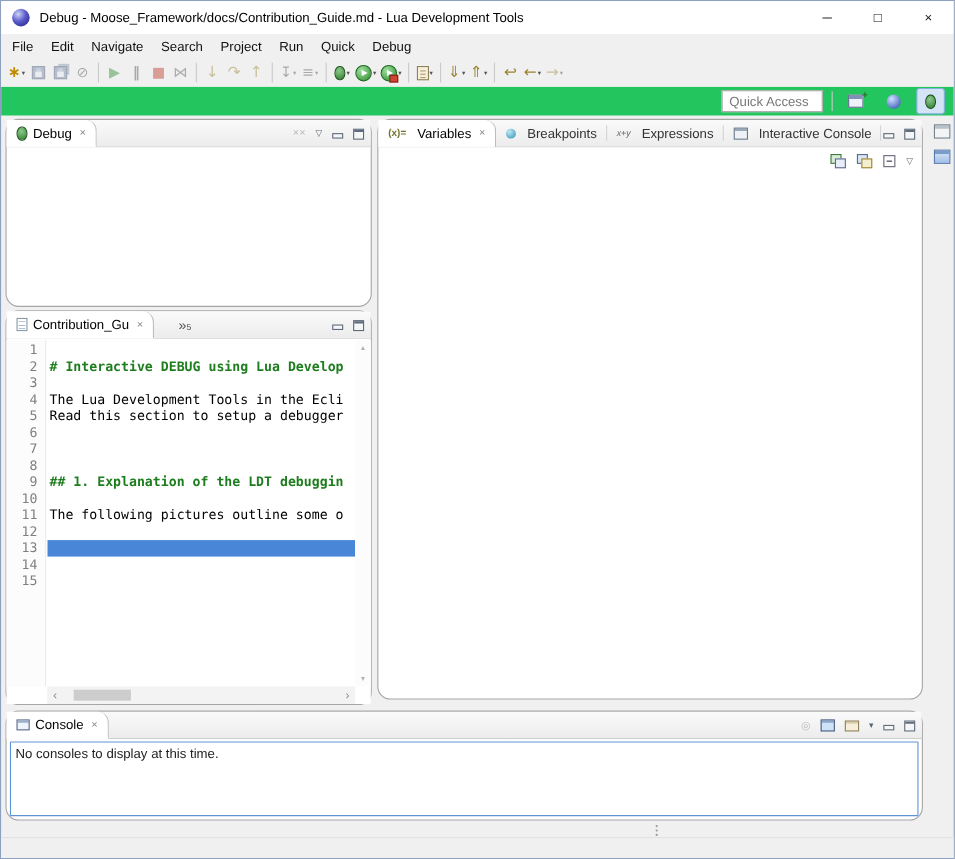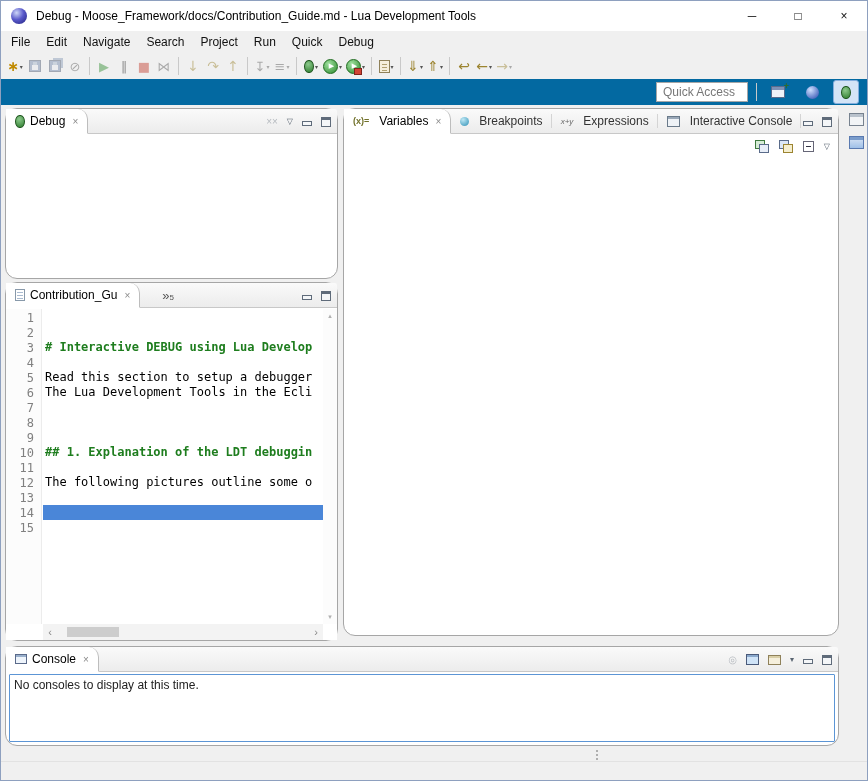--- a/index.html
+++ b/index.html
@@ -10,21 +10,21 @@
   .app-icon{width:16px;height:16px;margin:0 9px 0 10px;border-radius:50%;
     background:radial-gradient(circle at 35% 30%,#cdd6f7 0%,#5a5acb 45%,#1d1d7a 100%);flex:0 0 auto}
   .title-text{color:#000}
   .win-controls{margin-left:auto;display:flex;height:100%}
   .win-btn{width:46px;height:100%;display:flex;align-items:center;justify-content:center;font-size:12px;color:#111}
   
   .menubar{height:22px;display:flex;align-items:center;padding-left:2px;background:#f0f0f0}
   .menu-item{padding:3px 8px;color:#111}
   
   .tbrow1{height:26px;display:flex;align-items:center;padding-left:4px;background:#f0f0f0}
-  .tbrow2{height:26px;background:#0369a1;display:flex;align-items:center;justify-content:flex-end;padding-right:8px;gap:8px}
+  .tbrow2{height:26px;background:#22c55e;display:flex;align-items:center;justify-content:flex-end;padding-right:8px;gap:8px}
   .tb-item{height:22px;min-width:20px;padding:0 2px;display:flex;align-items:center;justify-content:center;position:relative}
   .glyph{font-size:13px;color:#555;display:inline-flex;align-items:center;justify-content:center;font-family:"DejaVu Sans",sans-serif;line-height:1}
   .dd-arrow{display:none;font-size:6px;color:#555;margin-left:1px}
   .tb-item.dd .dd-arrow{display:inline}
   .tb-item.sep{width:1px;min-width:1px;height:18px;background:#c9c9c9;margin:0 4px;padding:0}
   .tb-item.dis{opacity:.45}
   [data-name="new-wizard-icon"]{color:#c08a00;font-weight:bold;font-size:14px}
   [data-name="resume-icon"]{color:#2e8b2e}
   [data-name="terminate-icon"]{color:#c0392b}
   [data-name="suspend-icon"]{font-weight:bold}
@@ -77,21 +77,21 @@
   .ic-expressions::before{content:"x+y";font-size:8px;color:#666;font-style:italic}
   .ic-interactive::before{content:"";width:11px;height:9px;display:block;border:1px solid #6a7a8a;
     background:#eef2f6;box-shadow:inset 0 2px 0 #9aa8b8}
   .ic-console{width:12px;height:10px;border:1px solid #5a6a8a;background:#eef4fb;box-shadow:inset 0 2px 0 #9ab0cc}
   .editor-overflow{display:flex;align-items:center;margin-left:22px;color:#555;font-size:13px}
   .editor-overflow sub{font-size:8px;margin-top:5px}
   
   .ebody{position:absolute;top:26px;left:0;right:0;bottom:0;background:#fff}
   .gutter{position:absolute;left:0;top:0;bottom:16px;width:36px;background:#fcfcfc;border-right:1px solid #ececec;padding-top:2px}
   .ln{height:15px;font:12px/15px "DejaVu Sans Mono",monospace;color:#808080;text-align:right;padding-right:7px}
-  .codearea{position:absolute;left:37px;top:0;right:14px;bottom:16px;overflow:hidden;padding-top:16px}
+  .codearea{position:absolute;left:37px;top:0;right:14px;bottom:16px;overflow:hidden;padding-top:2px}
   .line{height:15px;font:12px/15px "DejaVu Sans Mono",monospace;white-space:pre;color:#000;padding-left:2px}
   .line.selected{background:#4a86d8}
   .seg.h{color:#1e7d1e;font-weight:bold}
   .seg.em{font-style:italic}
   .vscroll{position:absolute;top:0;bottom:16px;right:0;width:14px;background:#fcfcfc;display:flex;flex-direction:column;
     justify-content:space-between;align-items:center;padding:3px 0;color:#b0b0b0;font-size:7px}
   .hscroll{position:absolute;left:37px;right:14px;bottom:0;height:16px;background:#f3f3f3;display:flex;align-items:center;color:#8a8a8a}
   .hs-arrow{width:14px;text-align:center;font-size:11px;line-height:14px}
   .hs-thumb{width:52px;height:10px;background:#cdcdcd;margin-left:10px}
   .hs-right{margin-left:auto}
@@ -373,22 +373,22 @@
         <div class="ln" data-name="line-number">11</div>
         <div class="ln" data-name="line-number">12</div>
         <div class="ln" data-name="line-number">13</div>
         <div class="ln" data-name="line-number">14</div>
         <div class="ln" data-name="line-number">15</div>
       </div>
     <div class="codearea" data-name="code-editor">
         <div class="line" data-name="code-line"></div>
         <div class="line" data-name="code-line"><span class="seg h" data-name="code-segment"># Interactive DEBUG using Lua Develop</span></div>
         <div class="line" data-name="code-line"></div>
+        <div class="line" data-name="code-line"><span class="seg p" data-name="code-segment">The Lua Development Tools in the Ecli</span></div>
         <div class="line" data-name="code-line"><span class="seg p" data-name="code-segment">Read this section to setup a debugger</span></div>
-        <div class="line" data-name="code-line"><span class="seg p" data-name="code-segment">The Lua Development Tools in the Ecli</span></div>
         <div class="line" data-name="code-line"></div>
         <div class="line" data-name="code-line"></div>
         <div class="line" data-name="code-line"></div>
         <div class="line" data-name="code-line"><span class="seg h" data-name="code-segment">## 1. Explanation of the LDT debuggin</span></div>
         <div class="line" data-name="code-line"></div>
         <div class="line" data-name="code-line"><span class="seg p" data-name="code-segment">The following pictures outline some o</span></div>
         <div class="line" data-name="code-line"></div>
         <div class="line selected" data-name="code-line"></div>
       </div>
     <div class="vscroll" data-name="editor-vertical-scrollbar">

